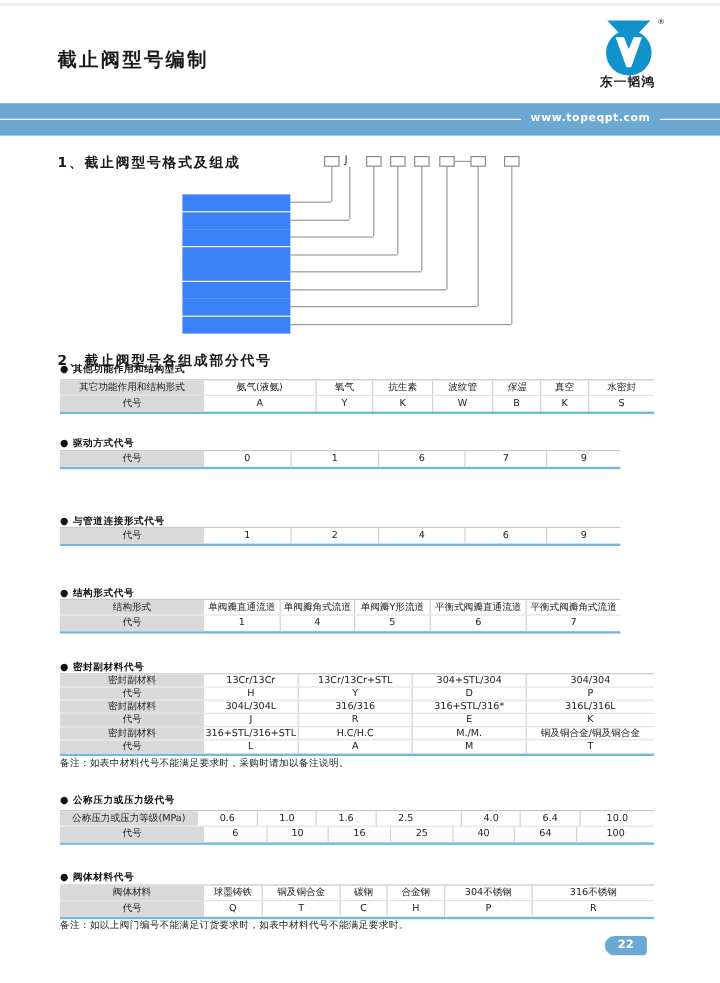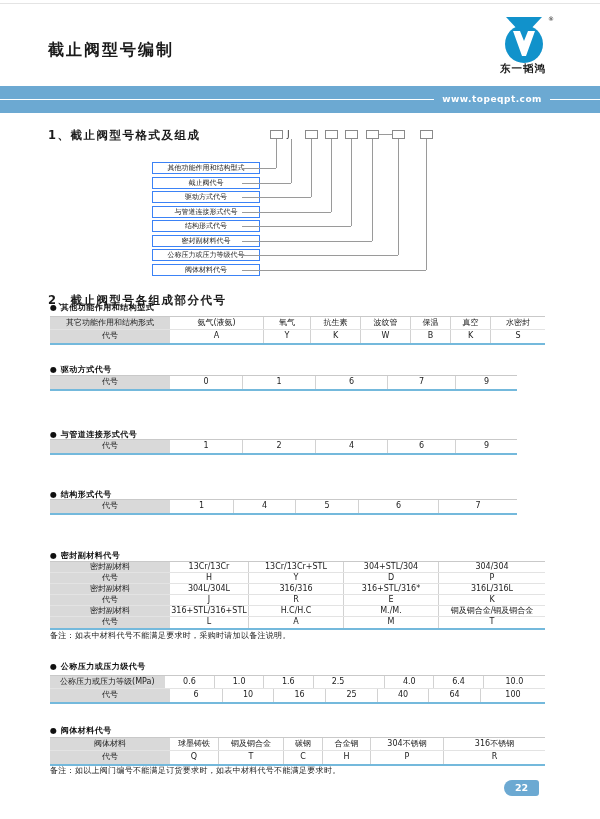--- a/index.html
+++ b/index.html
@@ -16,21 +16,21 @@
   #logo-text{left:490px;top:62px;width:66px;text-align:center;font-size:10.5px;font-weight:bold;letter-spacing:1px}
   #banner{left:0;top:86px;width:600px;height:27px;background:var(--banner)}
   #banner-line{position:absolute;left:0;top:13px;width:100%;height:1px;background:#fff}
   #site{position:absolute;right:50px;top:8px;background:var(--banner);padding:0 8px;font-size:9px;font-weight:bold;color:#fff;letter-spacing:.5px}
   .h2{position:absolute;left:48px;font-size:11.5px;font-weight:bold;letter-spacing:1.5px}
   #h-sec1{top:128px}
   #h-sec2{top:293px}
   
   .dbox{position:absolute;width:13px;height:9px;border:1px solid #8a8a8a;background:#fff}
   .dchar{position:absolute;font-size:9px;line-height:9px;color:#333}
-  .dlabel{position:absolute;width:108px;height:12px;border:1px solid #3b82f6;font-size:7px;line-height:11px;text-align:center;overflow:hidden;white-space:nowrap;color:#222}
+  .dlabel{position:absolute;width:90px;height:12px;border:7px solid #3b82f6;font-size:7px;line-height:11px;text-align:center;overflow:hidden;white-space:nowrap;color:#222}
   .dline{position:absolute;background:#9a9a9a}
   
   .bullet{position:absolute;left:50px;font-size:8px;font-weight:bold;letter-spacing:.5px;color:#111}
   .tbl{position:absolute;border-top:1px solid #c9c9c9;border-bottom:2px solid var(--accent)}
   .trow{display:flex;border-bottom:1px solid #e3e3e3}
   .trow:last-child{border-bottom:none}
   .tcell{font-size:8px;text-align:center;overflow:hidden;white-space:nowrap;color:#222}
   .tcell.gray{background:var(--grayCol)}
   .tcell.vline{border-left:1px solid #d2d2d2}
   .note{position:absolute;left:50px;font-size:8px;color:#222;letter-spacing:.3px}
@@ -99,21 +99,21 @@
 <div class="h2" id="h-sec2">2、截止阀型号各组成部分代号</div>
 <div id="tables">
     <div class="bullet" style="top: 302px;">● 其他功能作用和结构型式</div>
     <div class="tbl" style="left: 50px; top: 316px; width: 495px;">
       <div class="trow" style="height: 13px;">
         <div class="tcell gray" style="width: 120px; line-height: 12px;">其它功能作用和结构形式</div>
         <div class="tcell" style="width: 93px; line-height: 12px;">氨气(液氨)</div>
         <div class="tcell vline" style="width: 47px; line-height: 12px;">氧气</div>
         <div class="tcell vline" style="width: 50px; line-height: 12px;">抗生素</div>
         <div class="tcell vline" style="width: 50px; line-height: 12px;">波纹管</div>
-        <div class="tcell vline" style="width: 40px; line-height: 12px;">保温</div>
+        <div class="tcell vline" style="width: 40px; line-height: 12px; font-style: italic;">保温</div>
         <div class="tcell vline" style="width: 40px; line-height: 12px;">真空</div>
         <div class="tcell vline" style="width: 55px; line-height: 12px;">水密封</div>
       </div>
       <div class="trow" style="height: 13px;">
         <div class="tcell gray" style="width: 120px; line-height: 12px;">代号</div>
         <div class="tcell" style="width: 93px; line-height: 12px;">A</div>
         <div class="tcell vline" style="width: 47px; line-height: 12px;">Y</div>
         <div class="tcell vline" style="width: 50px; line-height: 12px;">K</div>
         <div class="tcell vline" style="width: 50px; line-height: 12px;">W</div>
         <div class="tcell vline" style="width: 40px; line-height: 12px;">B</div>
@@ -138,20 +138,28 @@
         <div class="tcell gray" style="width: 120px; line-height: 12px;">代号</div>
         <div class="tcell" style="width: 72px; line-height: 12px;">1</div>
         <div class="tcell vline" style="width: 73px; line-height: 12px;">2</div>
         <div class="tcell vline" style="width: 72px; line-height: 12px;">4</div>
         <div class="tcell vline" style="width: 68px; line-height: 12px;">6</div>
         <div class="tcell vline" style="width: 62px; line-height: 12px;">9</div>
       </div>
     </div>
     <div class="bullet" style="top: 489px;">● 结构形式代号</div>
     <div class="tbl" style="left: 50px; top: 499px; width: 467px;">
+      <div class="trow" style="height: 13px;">
+        <div class="tcell gray" style="width: 120px; line-height: 12px;">结构形式</div>
+        <div class="tcell" style="width: 63px; line-height: 12px;">单阀瓣直通流道</div>
+        <div class="tcell vline" style="width: 62px; line-height: 12px;">单阀瓣角式流道</div>
+        <div class="tcell vline" style="width: 63px; line-height: 12px;">单阀瓣Y形流道</div>
+        <div class="tcell vline" style="width: 80px; line-height: 12px;">平衡式阀瓣直通流道</div>
+        <div class="tcell vline" style="width: 79px; line-height: 12px;">平衡式阀瓣角式流道</div>
+      </div>
       <div class="trow" style="height: 13px;">
         <div class="tcell gray" style="width: 120px; line-height: 12px;">代号</div>
         <div class="tcell" style="width: 63px; line-height: 12px;">1</div>
         <div class="tcell vline" style="width: 62px; line-height: 12px;">4</div>
         <div class="tcell vline" style="width: 63px; line-height: 12px;">5</div>
         <div class="tcell vline" style="width: 80px; line-height: 12px;">6</div>
         <div class="tcell vline" style="width: 79px; line-height: 12px;">7</div>
       </div>
     </div>
     <div class="bullet" style="top: 550px;">● 密封副材料代号</div>

